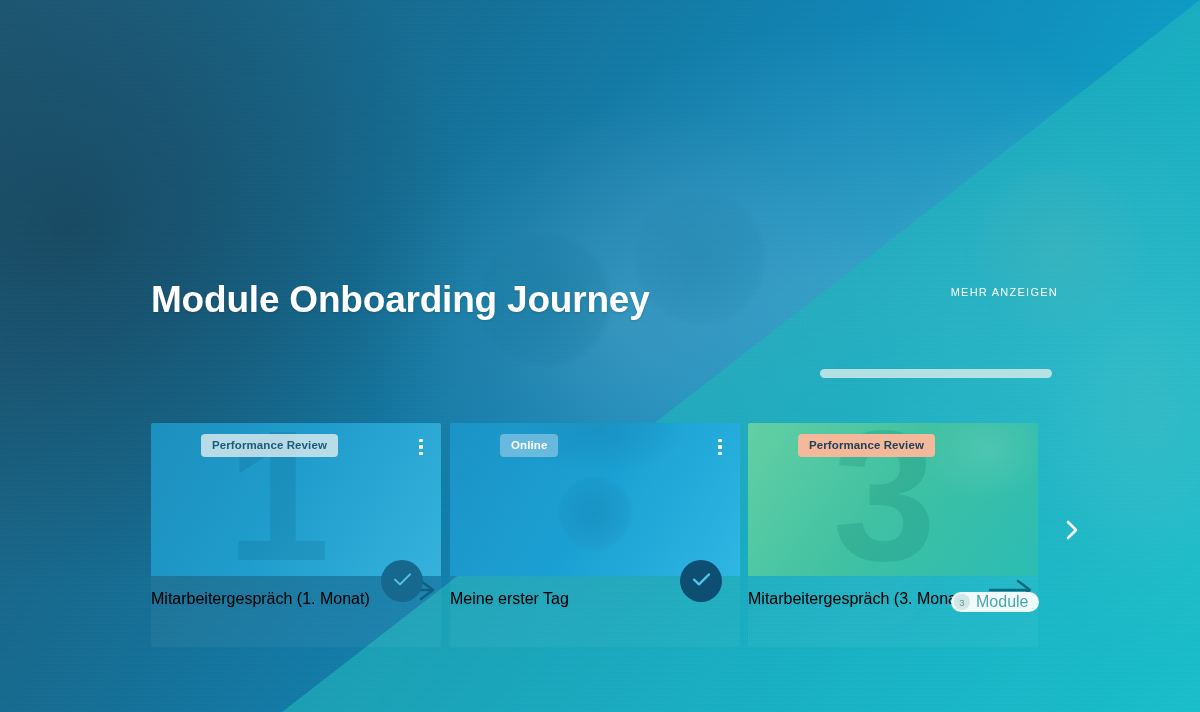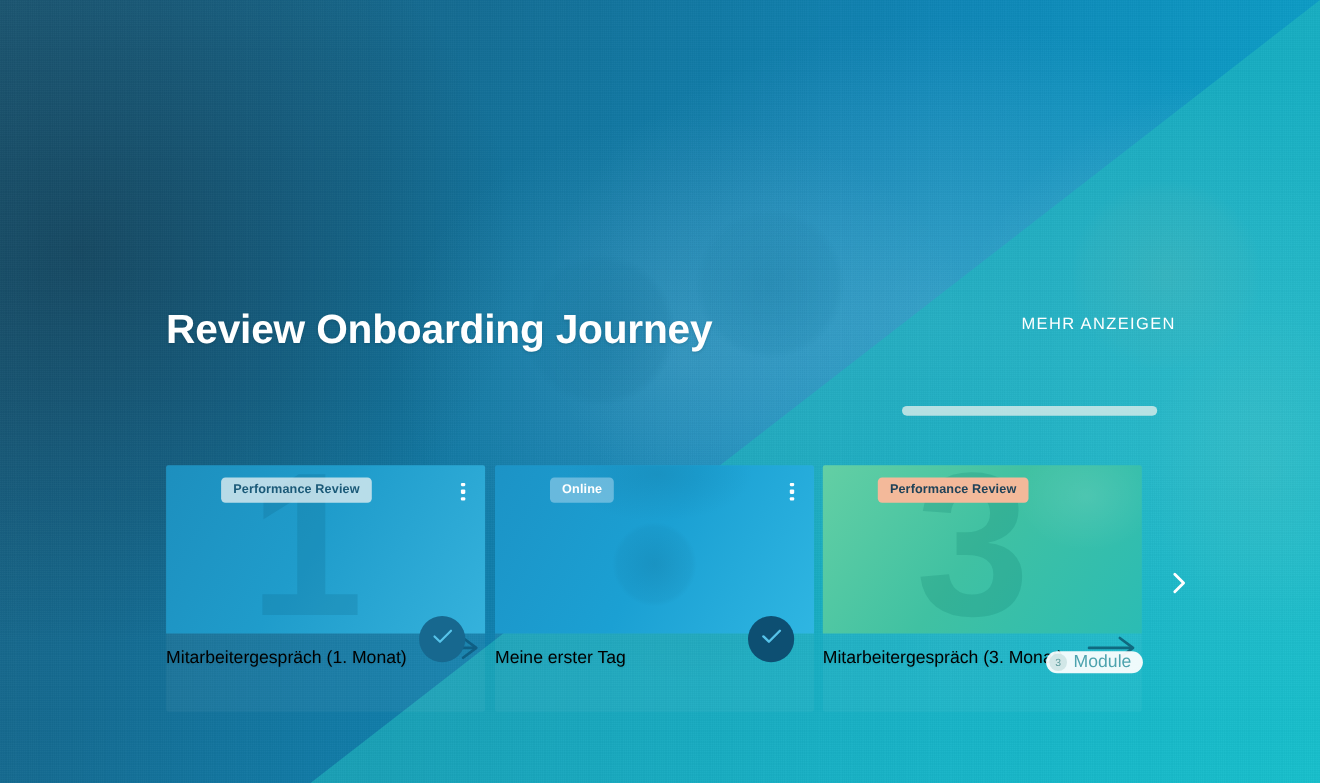--- a/index.html
+++ b/index.html
@@ -68,22 +68,22 @@
     font-weight: bold;
     color: #ffffff;
     letter-spacing: -0.2px;
     text-shadow: 0 1px 3px rgba(0,0,0,0.14);
     white-space: nowrap;
   }
 
   
   .show-more {
     position: absolute;
-    right: 131px; top: 286px;
-    font-size: 15px;
+    right: 142px; top: 286px;
+    font-size: 11px;
     letter-spacing: 1.25px;
     color: #ffffff;
     font-weight: 500;
     cursor: pointer;
     white-space: nowrap;
   }
 
   
   .progress-panel {
     position: absolute;
@@ -287,21 +287,21 @@
 
 <div id="stage">
 
   <div class="bg-base"></div>
   <div class="bg-heads"></div>
   <div class="bg-hair"></div>
   <div class="bg-wedge"></div>
   <div class="bg-wedge2"></div>
   <div class="bg-noise"></div>
 
-  <div class="page-title">Review Onboarding Journey</div>
+  <div class="page-title">Module Onboarding Journey</div>
 
   <div class="show-more">MEHR ANZEIGEN</div>
 
   <div class="progress-panel">
     <div class="progress-track">
       <div class="progress-fill" style="width: 0%;"></div>
     </div>
   </div>
 
   <div class="cards">

